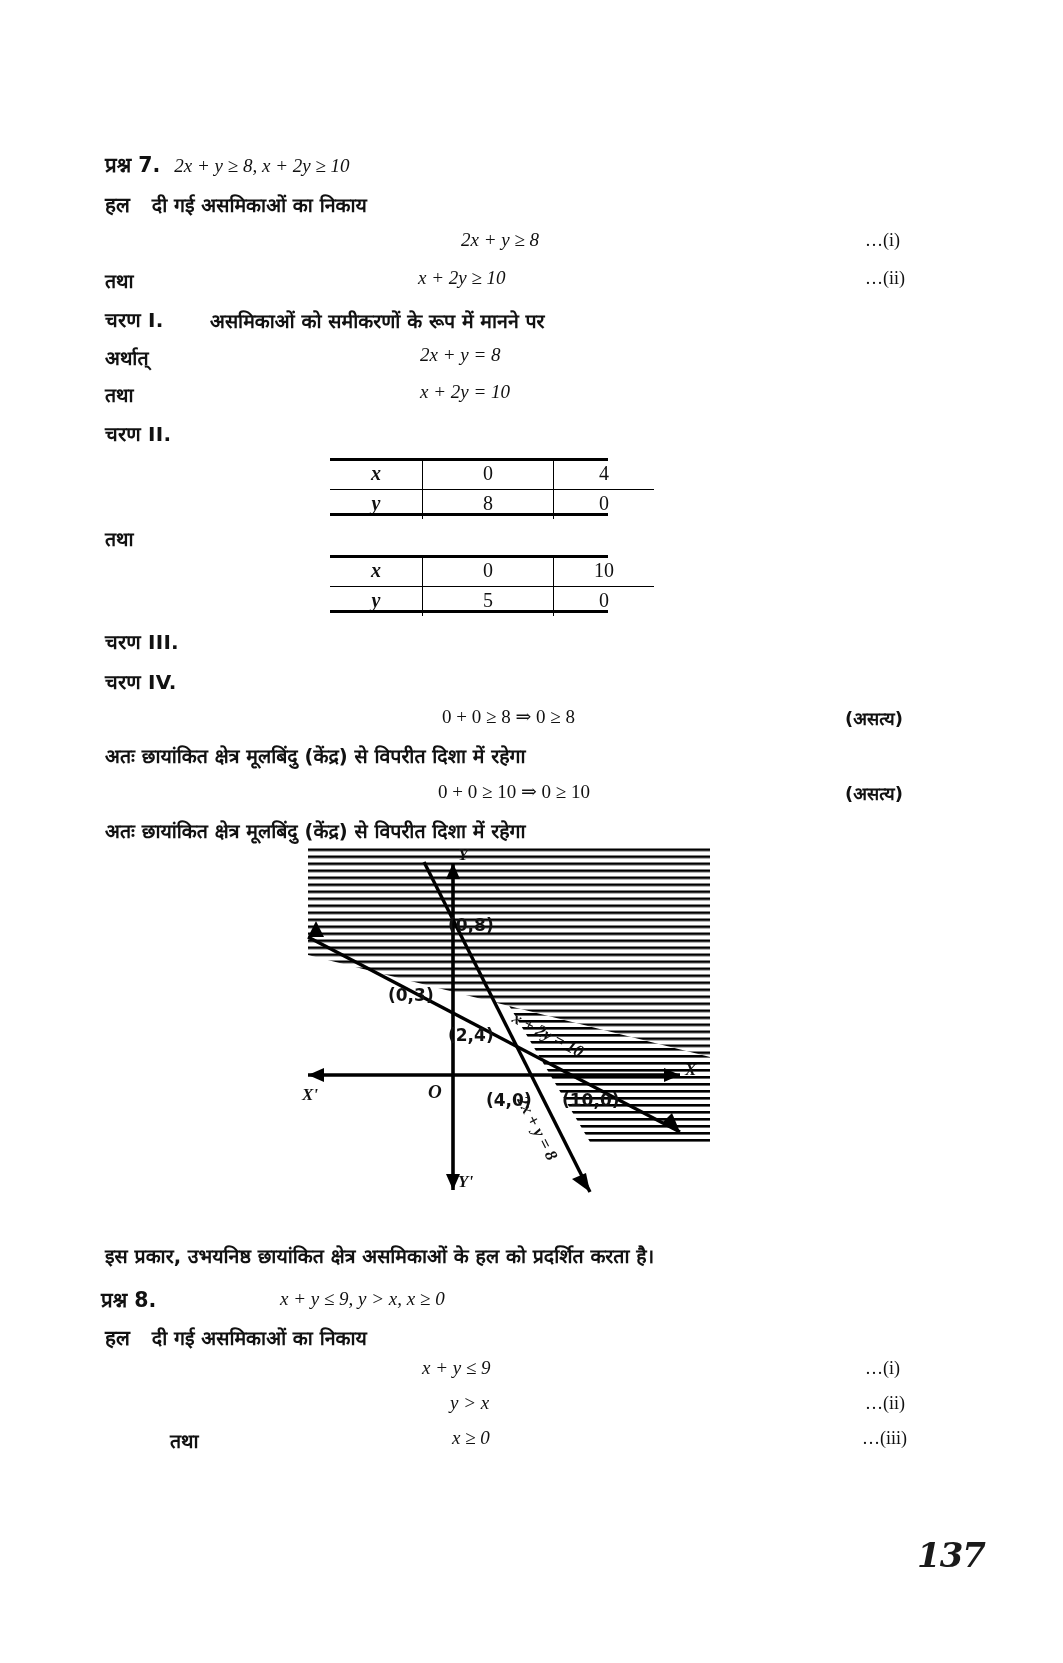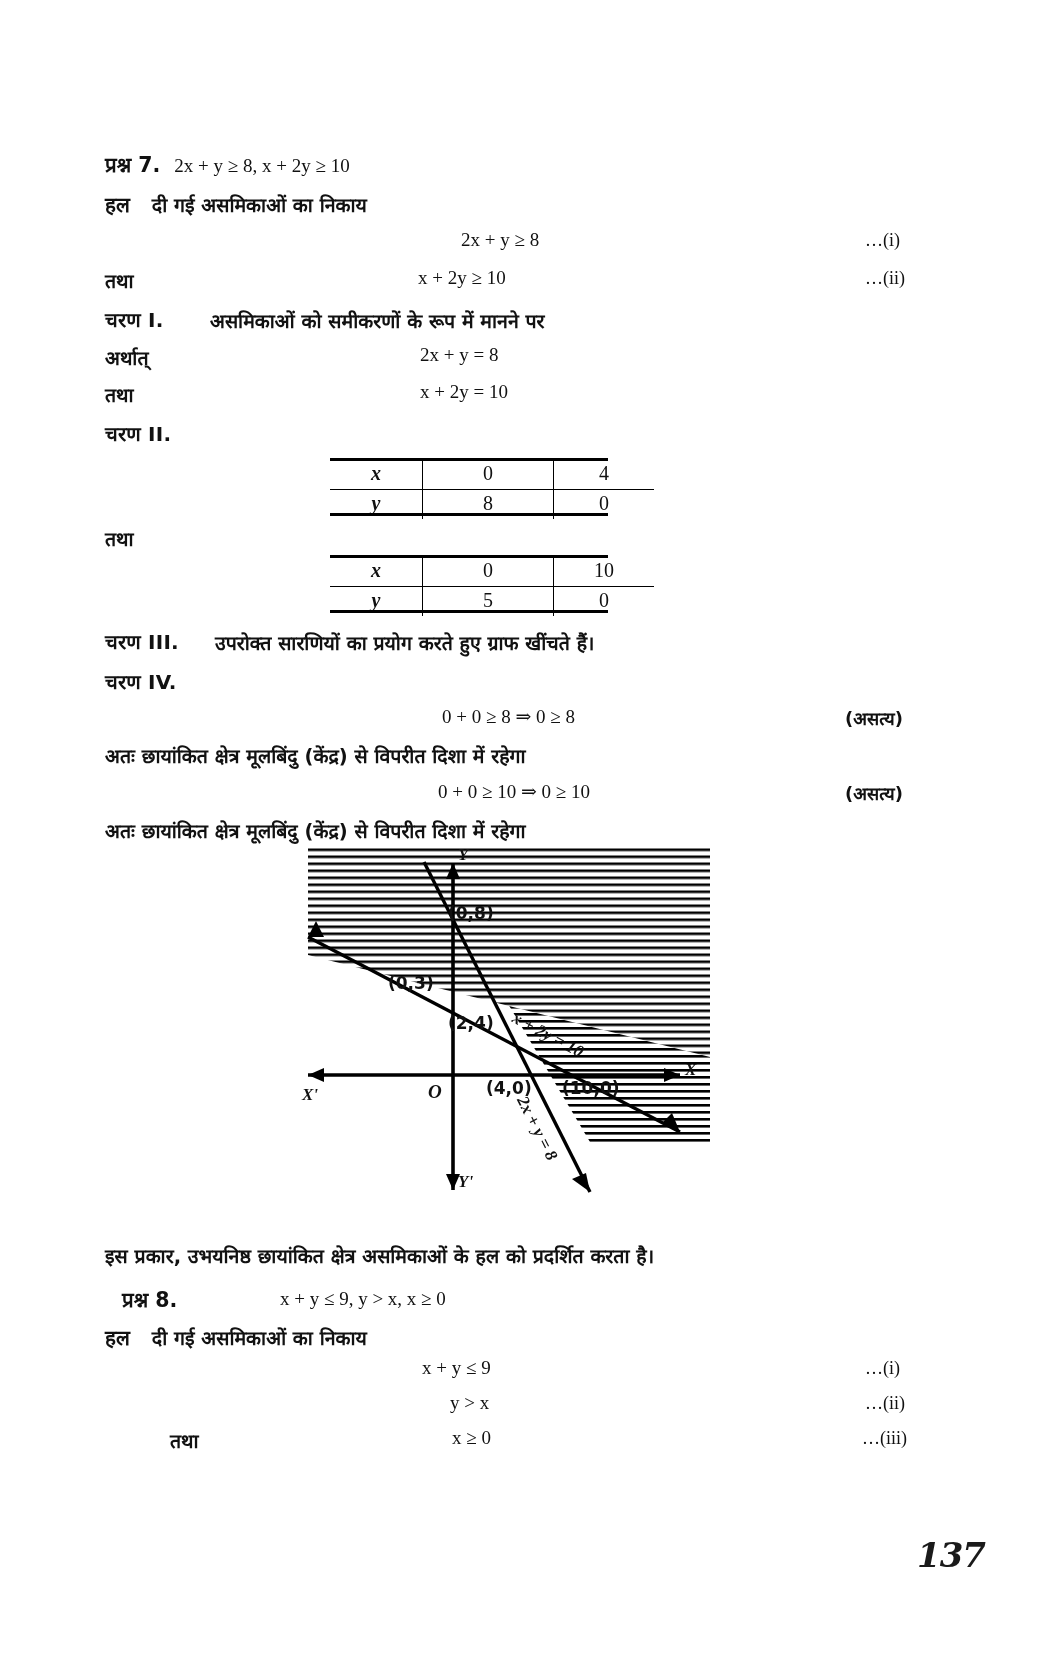--- a/index.html
+++ b/index.html
@@ -39,20 +39,21 @@
     font-size: 19.5px;
   }
   .lbl {
     font-family: "DejaVu Sans", sans-serif;
     font-weight: 700;
     font-size: 20.5px;
   }
   .math {
     font-family: "Liberation Serif", "DejaVu Serif", serif;
     font-size: 19px;
+    font-style: italic;
   }
   .mathup {
     font-family: "Liberation Serif", "DejaVu Serif", serif;
     font-size: 19px;
   }
   .tag {
     font-family: "Liberation Serif", "DejaVu Serif", serif;
     font-size: 18px;
   }
   .sm-paren {
@@ -99,20 +100,21 @@
   .axis-label {
     font-family: "Liberation Serif", "DejaVu Serif", serif;
     font-style: italic;
     font-weight: 700;
     font-size: 17px;
   }
   .pt-label {
     font-family: "DejaVu Sans", sans-serif;
     font-weight: 600;
     font-size: 17px;
+    margin-top: 12px;
   }
   .line-label {
     font-family: "Liberation Serif", "DejaVu Serif", serif;
     font-style: italic;
     font-weight: 700;
     font-size: 17px;
   }
 
   
   .pageno {
@@ -218,23 +220,20 @@
       <td class="c1">5</td>
       <td class="c2">0</td>
     </tr>
   </tbody>
     </table>
   <div class="tbl-bot" style="left:330px; top:610px; width:278px;"></div>
 
   <div class="row" style="left:105px; top:628px;">
     <span class="dev">चरण III.</span>
   </div>
-  <div class="row" style="left:215px; top:629px;">
-    <span class="dev-reg">उपरोक्त सारणियों का प्रयोग करते हुए ग्राफ खींचते हैं।</span>
-  </div>
 
   <div class="row" style="left:105px; top:668px;">
     <span class="dev">चरण IV.</span>
   </div>
 
   <div class="row" style="left:442px; top:705px;">
     <span class="mathup">0 + 0 ≥ 8 ⇒ 0 ≥ 8</span>
   </div>
   <div class="row" style="left:845px; top:706px;">
     <span class="sm-paren">(असत्य)</span>
@@ -315,21 +314,21 @@
     <span class="pt-label" style="position:absolute; left:272px; top:233px;">(10,0)</span>
 
     <span class="line-label" style="position:absolute; left:228px; top:163px; transform:rotate(28deg); transform-origin:left top;">x + 2y = 10</span>
     <span class="line-label" style="position:absolute; left:240px; top:248px; transform:rotate(63deg); transform-origin:left top;">2x + y = 8</span>
   </div>
 
   <div class="row" style="left:105px; top:1242px;">
     <span class="dev-reg">इस प्रकार, उभयनिष्ठ छायांकित क्षेत्र असमिकाओं के हल को प्रदर्शित करता है।</span>
   </div>
 
-  <div class="row" style="left:122px; top:1285px;">
+  <div class="row" style="left:101px; top:1285px;">
     <span class="lbl">प्रश्न 8.</span>
   </div>
   <div class="row" style="left:280px; top:1288px;">
     <span class="math">x + y ≤ 9, y &gt; x, x ≥ 0</span>
   </div>
 
   <div class="row" style="left:105px; top:1323px;">
     <span class="lbl">हल</span>
     <span class="dev-reg" style="margin-left:22px;">दी गई असमिकाओं का निकाय</span>
   </div>

